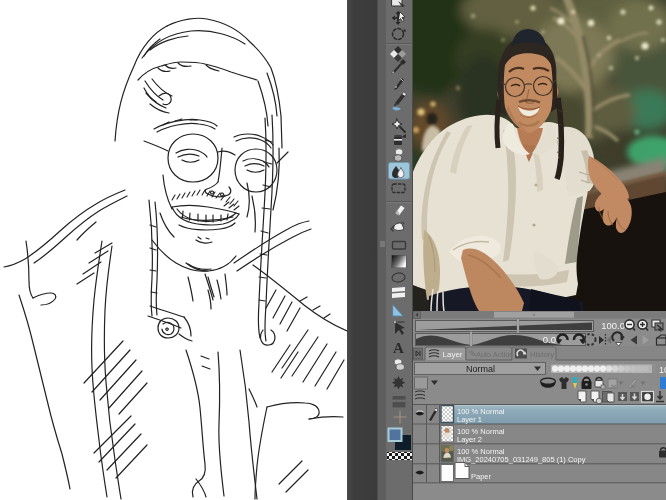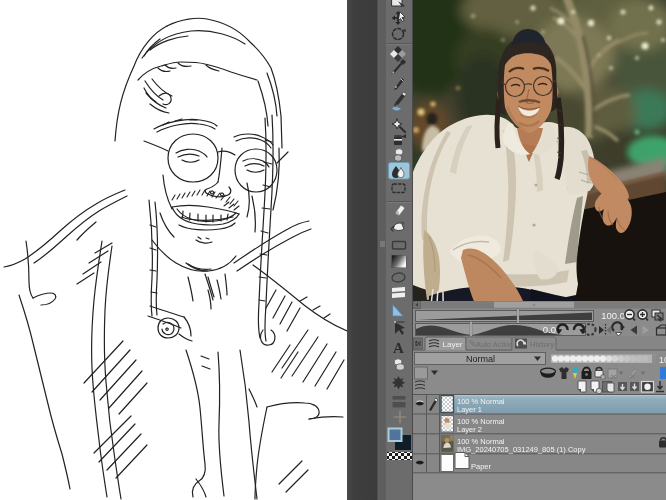--- a/index.html
+++ b/index.html
@@ -5,21 +5,21 @@
   html,body{margin:0;padding:0;}
   body{width:666px;height:500px;overflow:hidden;font-family:"Liberation Sans",sans-serif;position:relative;background:#8b8b8b;}
   #stage{position:absolute;left:0;top:0;width:666px;height:500px;overflow:hidden;}
   .abs{position:absolute;}
   #canvas{left:0;top:0;width:347px;height:500px;background:#fff;}
   #pasteboard{left:347px;top:0;width:30px;height:500px;background:linear-gradient(90deg,#4a4a4a 0px,#3e3e3e 6px,#3b3b3b 30px);}
   #splitter{left:377px;top:0;width:9px;height:500px;background:#5e5e5e;border-left:1px solid #4e4e4e;}
   #splitter .dot{position:absolute;left:2px;top:241px;width:5px;height:6px;background:#787878;}
   #toolbar{left:386px;top:0;width:26px;height:500px;background:#6c6c6c;border-right:1px solid #4a4a4a;}
   #photo{left:413px;top:0;width:253px;height:311px;background:#3c4230;overflow:hidden;}
-  #panel{left:413px;top:301px;width:253px;height:179px;background:#8b5cf6;}
+  #panel{left:413px;top:311px;width:253px;height:179px;background:#8b5cf6;}
 </style>
 </head>
 <body>
 <div id="stage">
   <div id="canvas" class="abs">
   <svg width="347" height="500" viewBox="0 0 347 500" fill="none" stroke="#222222" stroke-width="1.2" stroke-linecap="round" stroke-linejoin="round">
 
     <path d="M115,141 C117,112 122,92 134,66 C141,48 153,33 167,26"></path>
     <path d="M167,26 C181,19 197,17 207,19 C223,22 239,30 250,42 C260,51 266,59 271,68 C276,81 279,97 281,116 L282,148"></path>
 

